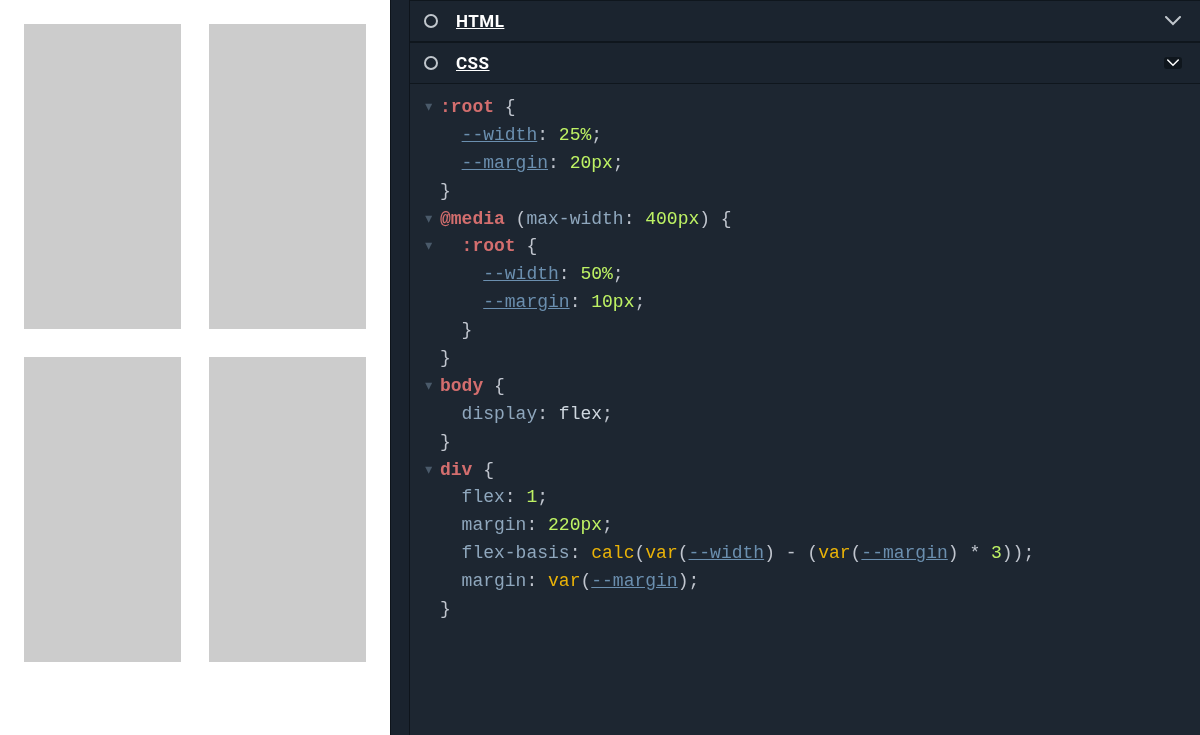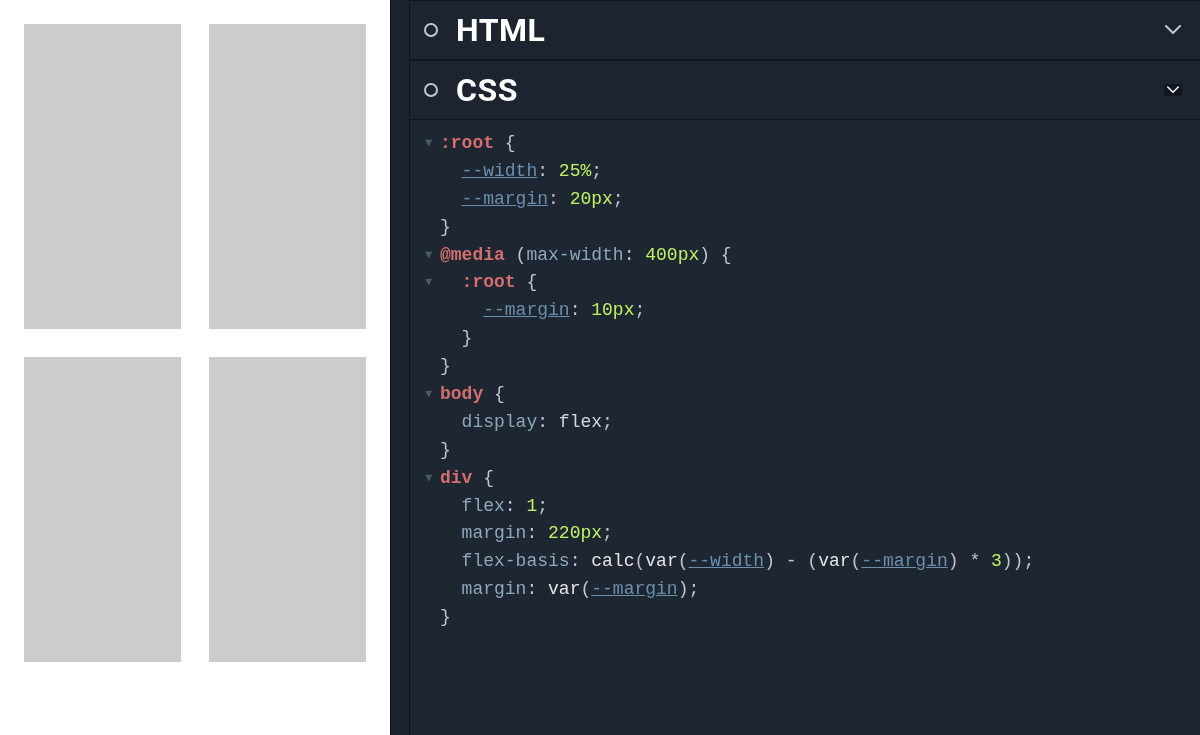--- a/index.html
+++ b/index.html
@@ -60,23 +60,24 @@
     content:"";
     position:absolute;
     top:3px; left:3px;
     width:4px; height:4px;
     background:#1b242f;
     border-radius:50%;
   }
   .panel-title{
     font-family:-apple-system,BlinkMacSystemFont,"Segoe UI",Roboto,Helvetica,Arial,sans-serif;
     font-weight:700;
-    font-size:32px;
+    font-size:17px;
     color:#ffffff;
     letter-spacing:0.5px;
+    text-decoration:underline;
   }
   .flex-spacer{flex:1;}
   .chevron{
     width:18px; height:12px;
     display:flex; align-items:center; justify-content:center;
   }
   .chevron svg{display:block;}
   .code-body{
     flex:1;
     overflow:auto;
@@ -98,21 +99,21 @@
     user-select:none;
     flex-shrink:0;
   }
   .g-fold{color:#4a5a6a;}
   .code-text{flex:1;}
   .tk-sel{ color:#d36e6e;font-weight:bold; }   
   .tk-var{ color:#6b8faf;text-decoration:underline; }   
   .tk-prop{ color:#8fa7bd; }  
   .tk-num{ color:#bef264; }   
   .tk-punc{ color:#c0c5ce; }
-  .tk-fn{ color:#e5e5e5; }    
+  .tk-fn{ color:#eab308; }    
   .tk-kw{ color:#cfd7df; }    
 </style>
 </head>
 <body>
 
 <div class="app">
 
   <div class="preview-pane">
     <div class="tile"></div>
     <div class="tile"></div>
@@ -148,20 +149,21 @@
       </span>
     </div>
 
     <div class="code-body" id="code-body">
         <div class="code-line"><span class="gut g-fold">▾</span><span class="code-text"><span class="tk-sel">:root</span><span class="tk-punc"> {</span></span></div>
         <div class="code-line"><span class="gut"> </span><span class="code-text">  <span class="tk-var">--width</span><span class="tk-punc">: </span><span class="tk-num">25%</span><span class="tk-punc">;</span></span></div>
         <div class="code-line"><span class="gut"> </span><span class="code-text">  <span class="tk-var">--margin</span><span class="tk-punc">: </span><span class="tk-num">20px</span><span class="tk-punc">;</span></span></div>
         <div class="code-line"><span class="gut"> </span><span class="code-text"><span class="tk-punc">}</span></span></div>
         <div class="code-line"><span class="gut g-fold">▾</span><span class="code-text"><span class="tk-sel">@media</span><span class="tk-punc"> (</span><span class="tk-prop">max-width</span><span class="tk-punc">: </span><span class="tk-num">400px</span><span class="tk-punc">) {</span></span></div>
         <div class="code-line"><span class="gut g-fold">▾</span><span class="code-text">  <span class="tk-sel">:root</span><span class="tk-punc"> {</span></span></div>
+        <div class="code-line"><span class="gut"> </span><span class="code-text">    <span class="tk-var">--width</span><span class="tk-punc">: </span><span class="tk-num">50%</span><span class="tk-punc">;</span></span></div>
         <div class="code-line"><span class="gut"> </span><span class="code-text">    <span class="tk-var">--margin</span><span class="tk-punc">: </span><span class="tk-num">10px</span><span class="tk-punc">;</span></span></div>
         <div class="code-line"><span class="gut"> </span><span class="code-text">  <span class="tk-punc">}</span></span></div>
         <div class="code-line"><span class="gut"> </span><span class="code-text"><span class="tk-punc">}</span></span></div>
         <div class="code-line"><span class="gut g-fold">▾</span><span class="code-text"><span class="tk-sel">body</span><span class="tk-punc"> {</span></span></div>
         <div class="code-line"><span class="gut"> </span><span class="code-text">  <span class="tk-prop">display</span><span class="tk-punc">: </span><span class="tk-kw">flex</span><span class="tk-punc">;</span></span></div>
         <div class="code-line"><span class="gut"> </span><span class="code-text"><span class="tk-punc">}</span></span></div>
         <div class="code-line"><span class="gut g-fold">▾</span><span class="code-text"><span class="tk-sel">div</span><span class="tk-punc"> {</span></span></div>
         <div class="code-line"><span class="gut"> </span><span class="code-text">  <span class="tk-prop">flex</span><span class="tk-punc">: </span><span class="tk-num">1</span><span class="tk-punc">;</span></span></div>
         <div class="code-line"><span class="gut"> </span><span class="code-text">  <span class="tk-prop">margin</span><span class="tk-punc">: </span><span class="tk-num">220px</span><span class="tk-punc">;</span></span></div>
         <div class="code-line"><span class="gut"> </span><span class="code-text">  <span class="tk-prop">flex-basis</span><span class="tk-punc">: </span><span class="tk-fn">calc</span><span class="tk-punc">(</span><span class="tk-fn">var</span><span class="tk-punc">(</span><span class="tk-var">--width</span><span class="tk-punc">) - (</span><span class="tk-fn">var</span><span class="tk-punc">(</span><span class="tk-var">--margin</span><span class="tk-punc">) * </span><span class="tk-num">3</span><span class="tk-punc">));</span></span></div>

